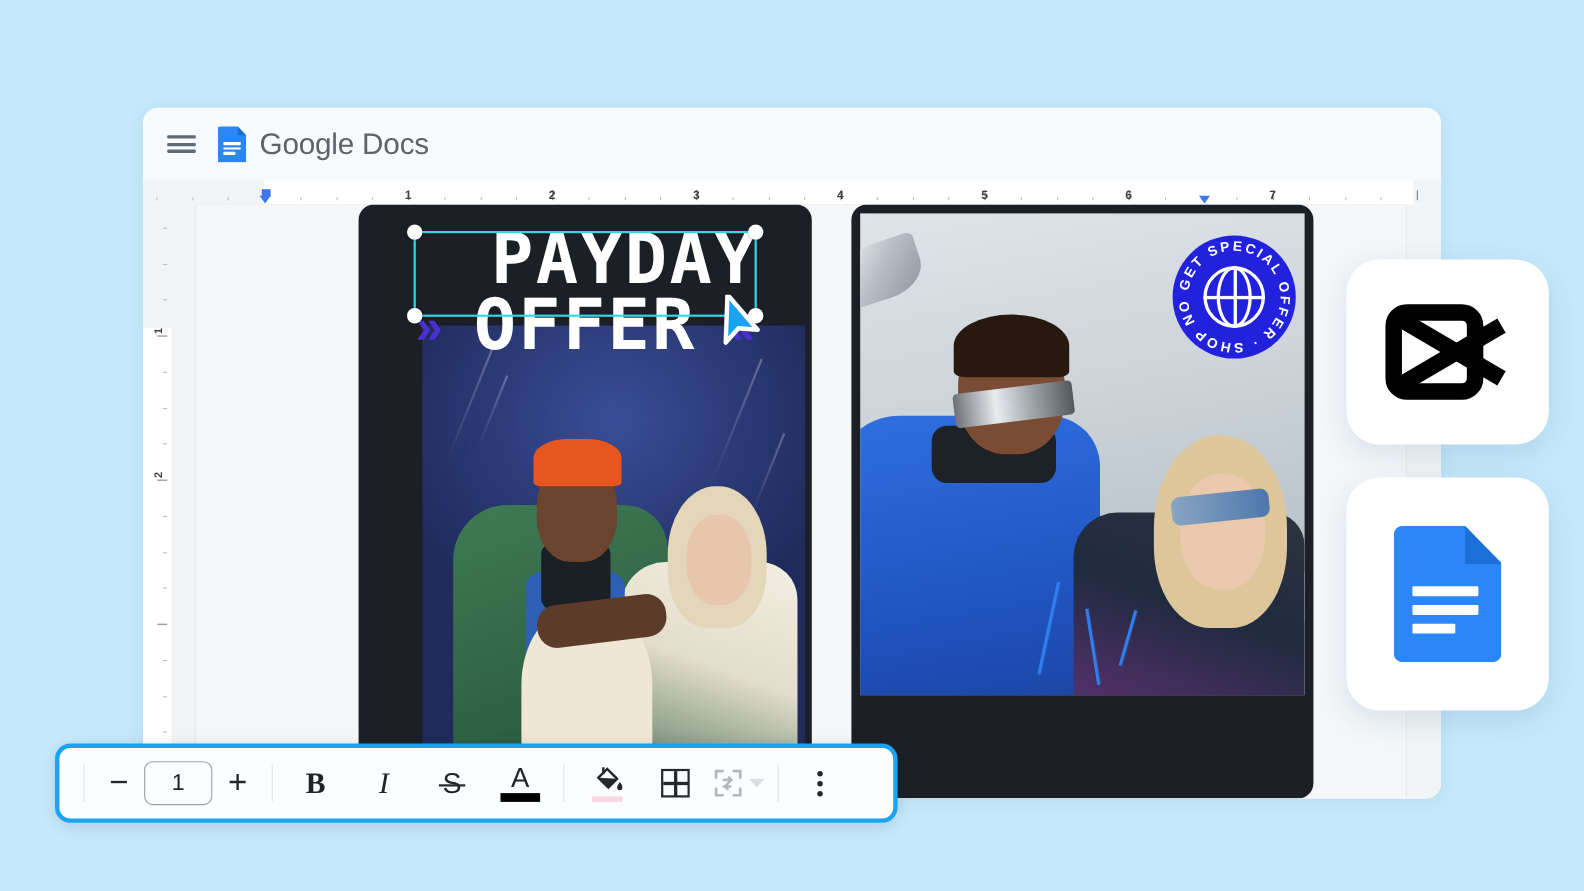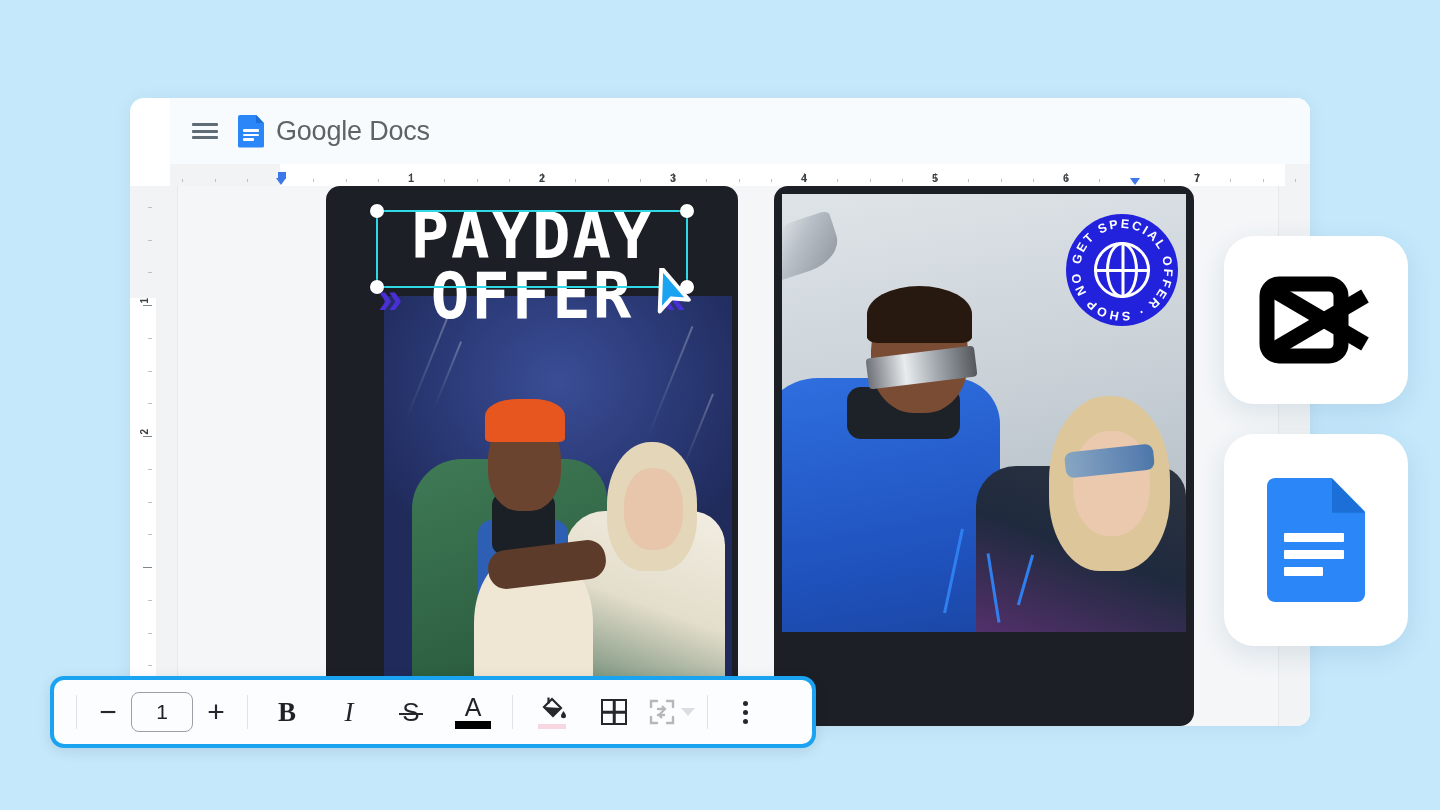--- a/index.html
+++ b/index.html
@@ -13,21 +13,20 @@
 
   
   .doc-window {
     position: absolute;
     left: 130px; top: 98px;
     width: 1180px; height: 628px;
     background: #ffffff;
     border-radius: 14px;
     overflow: hidden;
     box-shadow: 0 2px 18px rgba(20,60,90,.07);
-    padding-left: 40px;
   }
   .doc-header {
     height: 66px;
     background: #f8fbfd;
     display: flex; align-items: center;
     padding-left: 22px;
     gap: 20px;
   }
   .hamburger { width: 26px; height: 20px; display:flex; flex-direction:column; justify-content:space-between; padding:2px 0; cursor:pointer;}
   .hamburger i { display:block; height:3px; background:#5f6b75; border-radius:1px; }
@@ -103,21 +102,21 @@
     position:absolute; border-radius:14px; overflow:hidden; background:#1c2026;
   }
   #poster1 { left:148px; top:0px; width:412px; height:540px; }
 
   .p1-title-zone { position:absolute; left:0; top:0; width:100%; height:132px; }
   .pixel-word {
     position:absolute; width:100%; text-align:center; color:#ffffff;
     font-family:"DejaVu Sans Mono", monospace;
     font-weight:700; letter-spacing:2px;
   }
-  .pd { top:18px; font-size:64px; line-height:64px; }
+  .pd { top:18px; font-size:64px; line-height:64px;margin-left:36px; }
   .sl { top:78px; font-size:64px; line-height:64px; }
 
   .sel-box {
     position:absolute; left:50px; top:24px; width:312px; height:78px;
     border:2px solid #2fd9e6; box-sizing:border-box;
   }
   .handle { position:absolute; width:14px; height:14px; border-radius:50%; background:#fff; box-shadow:0 0 2px rgba(0,0,0,.45);}
   .handle.tl{left:-8px;top:-8px;} .handle.tr{right:-8px;top:-8px;}
   .handle.bl{left:-8px;bottom:-8px;} .handle.br{right:-8px;bottom:-8px;}
 

